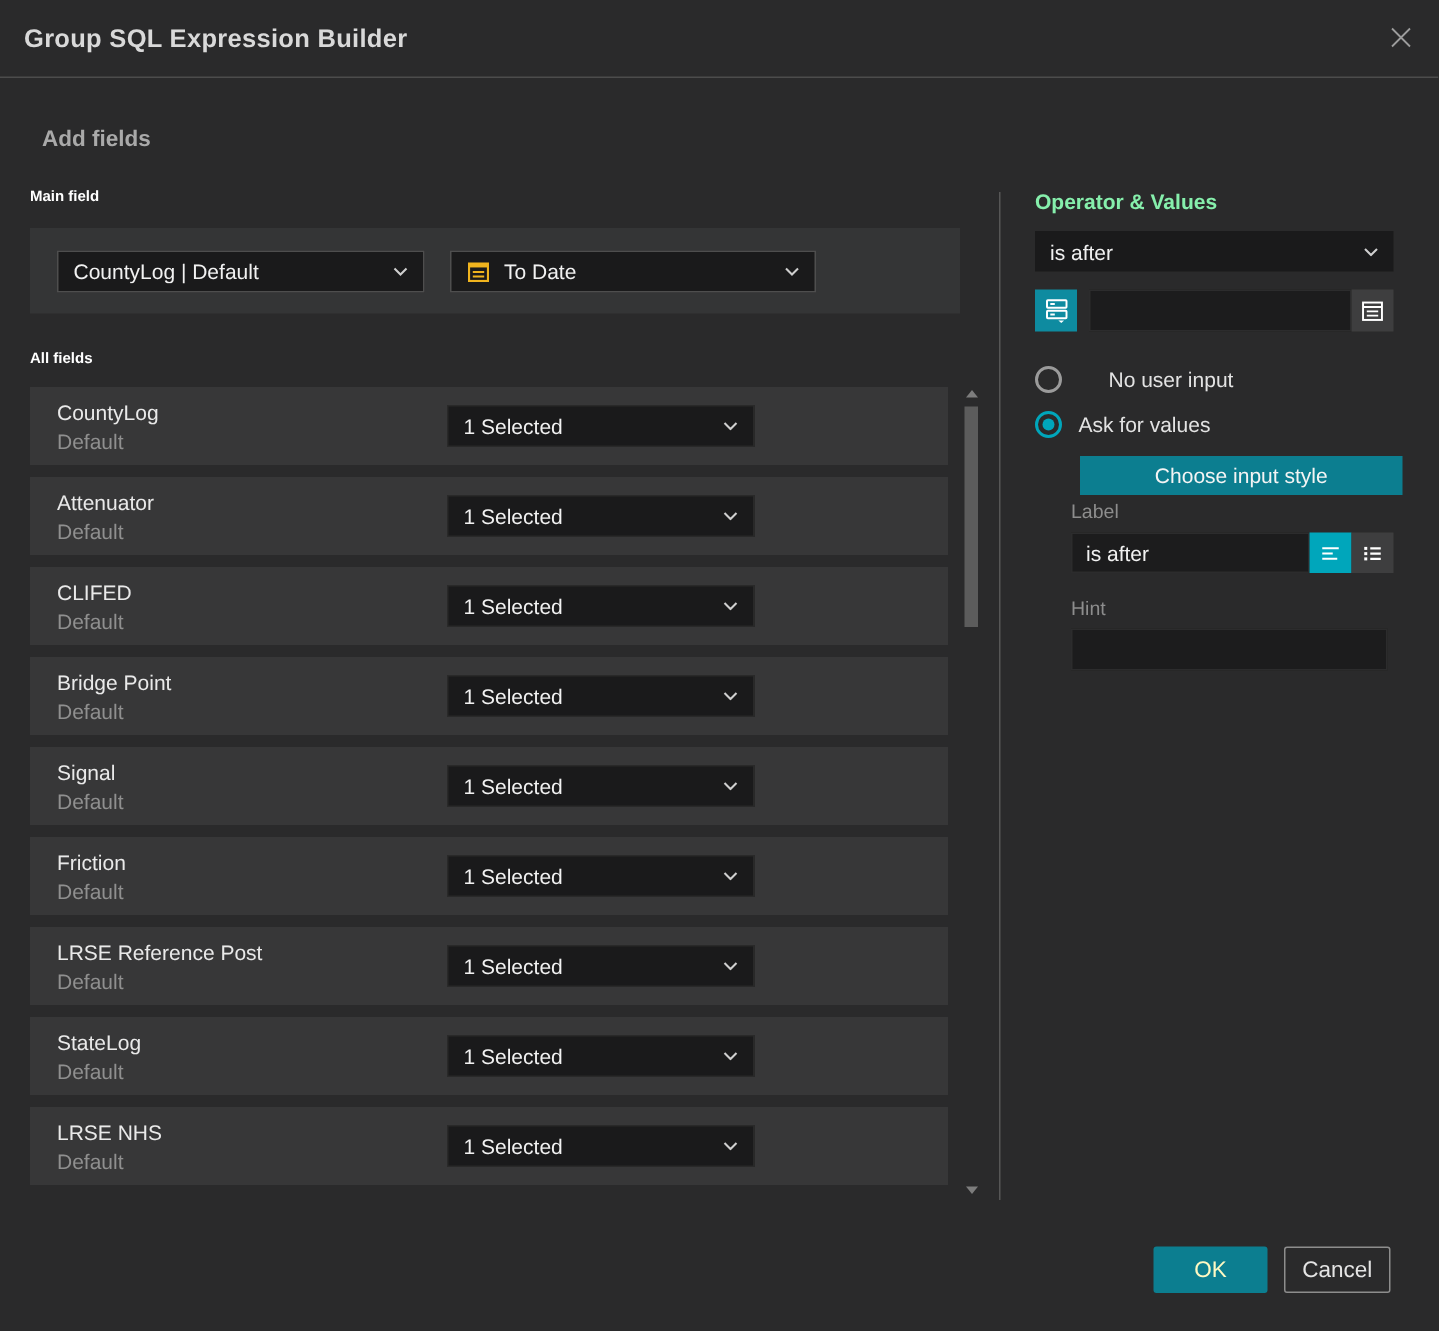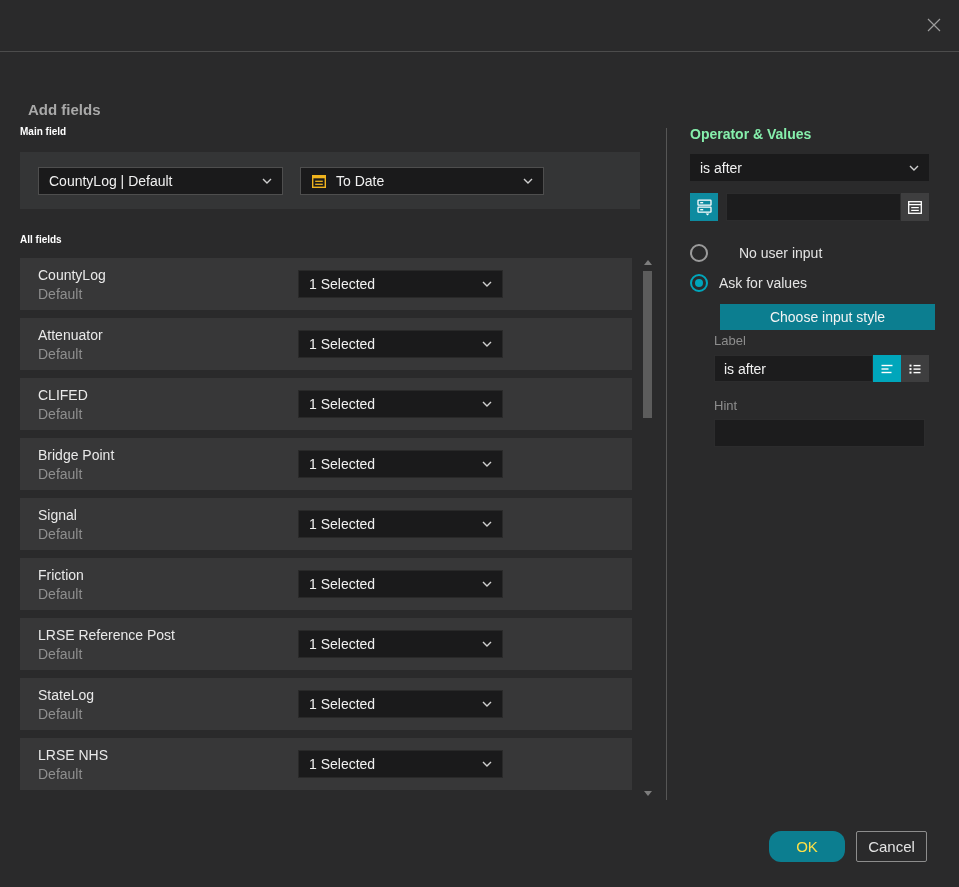--- a/index.html
+++ b/index.html
@@ -13,21 +13,21 @@
     --accent:#0c7e90;
     --accent-mid:#0e8ba0;
     --accent-bright:#00a6bb;
     --cal-yellow:#f0b41e;
   }
   
   .hdr{position:absolute;left:0;top:0;width:959px;height:51px;border-bottom:1px solid #4c4c4c;}
   .hdr-title{position:absolute;left:16px;top:0;line-height:51px;font-size:17px;font-weight:600;color:#d9d9d9;letter-spacing:.2px;}
   .close-btn{position:absolute;right:12px;top:13px;width:26px;height:26px;background:none;border:none;cursor:pointer;padding:0;color:#9c9c9c;}
   
-  .add-fields{position:absolute;left:28px;top:84px;font-size:15px;font-weight:700;color:#a9a9a9;margin-top:17px;}
+  .add-fields{position:absolute;left:28px;top:84px;font-size:15px;font-weight:700;color:#a9a9a9;}
   .sec-label{position:absolute;font-size:10px;font-weight:700;color:#ffffff;}
   
   .select{
     display:flex;align-items:center;box-sizing:border-box;
     background:#1a1a1b;color:#f1f1f1;font-size:14px;
     padding:0 10px;cursor:pointer;
   }
   .select .lbl{flex:1;white-space:nowrap;overflow:hidden;}
   .chev{flex:none;margin-left:6px;}
   .text-input{
@@ -69,27 +69,28 @@
   .radio-row.sel .radio-circ::after{content:"";position:absolute;left:3px;top:3px;width:8px;height:8px;border-radius:50%;background:var(--accent-bright);}
   .radio-lbl{margin-left:11px;font-size:14px;color:#e3e3e3;}
   .choose-btn{position:absolute;left:720px;top:304px;width:215px;height:26px;background:var(--accent);border:none;color:#f4f4f4;font-size:14px;cursor:pointer;font-family:inherit;}
   .sub-label{position:absolute;left:714px;font-size:13px;color:#8d8d8d;}
   .label-row{position:absolute;left:714px;top:355px;width:215px;height:27px;display:flex;}
   .label-row .text-input{flex:1;min-width:0;height:27px;}
   .label-row .icon-btn{width:28px;height:27px;}
   .label-row .icon-btn.sel{background:var(--accent-bright);}
   .hint-input{position:absolute;left:714px;top:419px;width:211px;height:28px;}
   
-  .ok-btn{position:absolute;left:769px;top:831px;width:76px;height:31px;background:var(--accent);border:none;border-radius:12px;color:#fde047;font-size:15px;cursor:pointer;font-family:inherit;}
+  .ok-btn{position:absolute;left:769px;top:831px;width:76px;height:31px;background:var(--accent);border:none;border-radius:2px;color:#fef9c3;font-size:15px;cursor:pointer;font-family:inherit;}
   .cancel-btn{position:absolute;left:856px;top:831px;width:71px;height:31px;background:transparent;border:1px solid #8d8d8d;border-radius:2px;color:#e4e4e4;font-size:15px;cursor:pointer;font-family:inherit;}
 </style>
 </head>
 <body>
 
 <div class="hdr">
+  <div class="hdr-title">Group SQL Expression Builder</div>
   <button class="close-btn" aria-label="Close">
     <svg width="16" height="16" viewBox="0 0 16 16">
         <path d="M2 2 L14 14 M14 2 L2 14" stroke="currentColor" stroke-width="1.2"></path>
       </svg>
   </button>
 </div>
 
 <div class="add-fields">Add fields</div>
 
 <div class="sec-label" style="left:20px;top:126px;">Main field</div>

